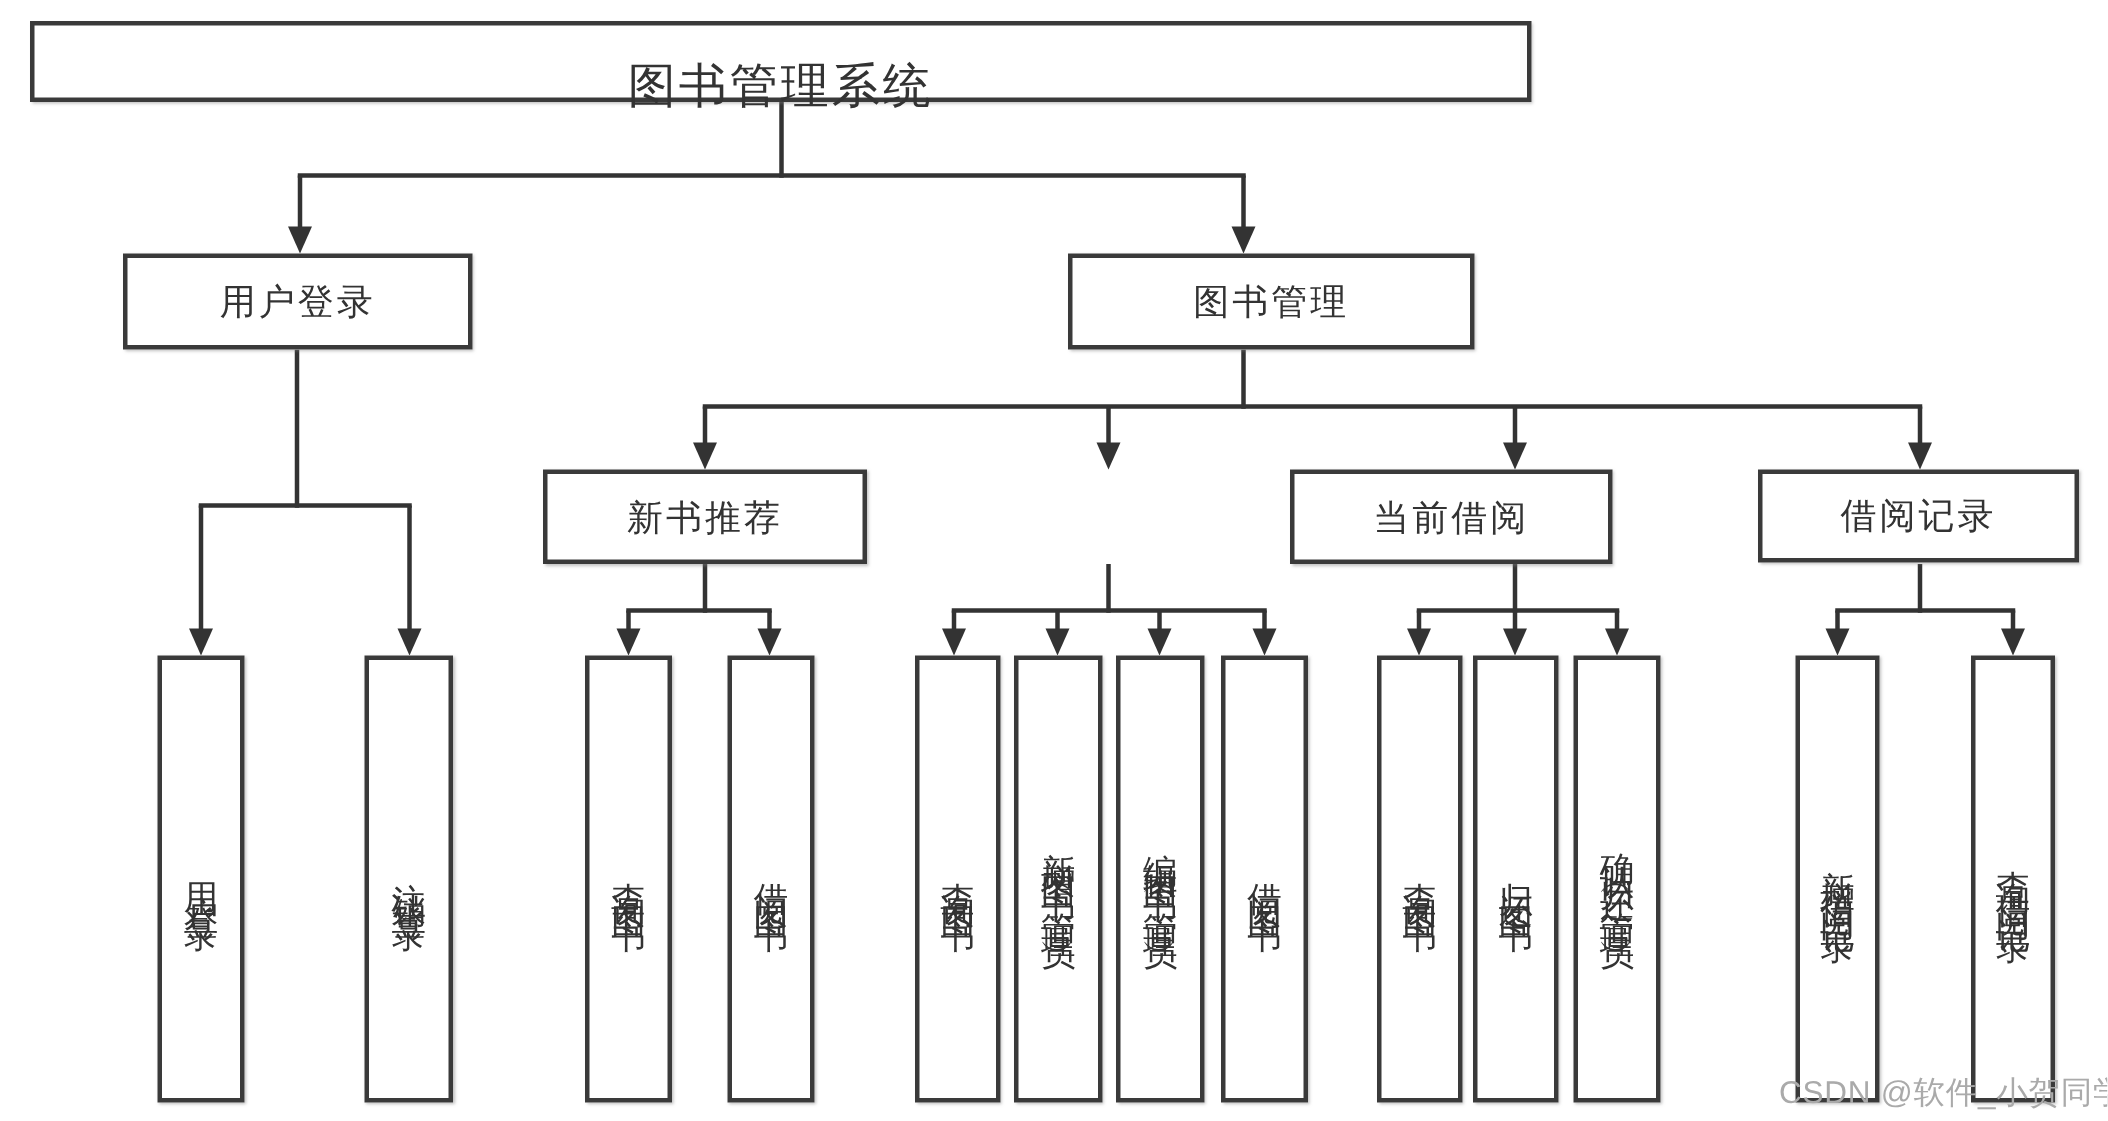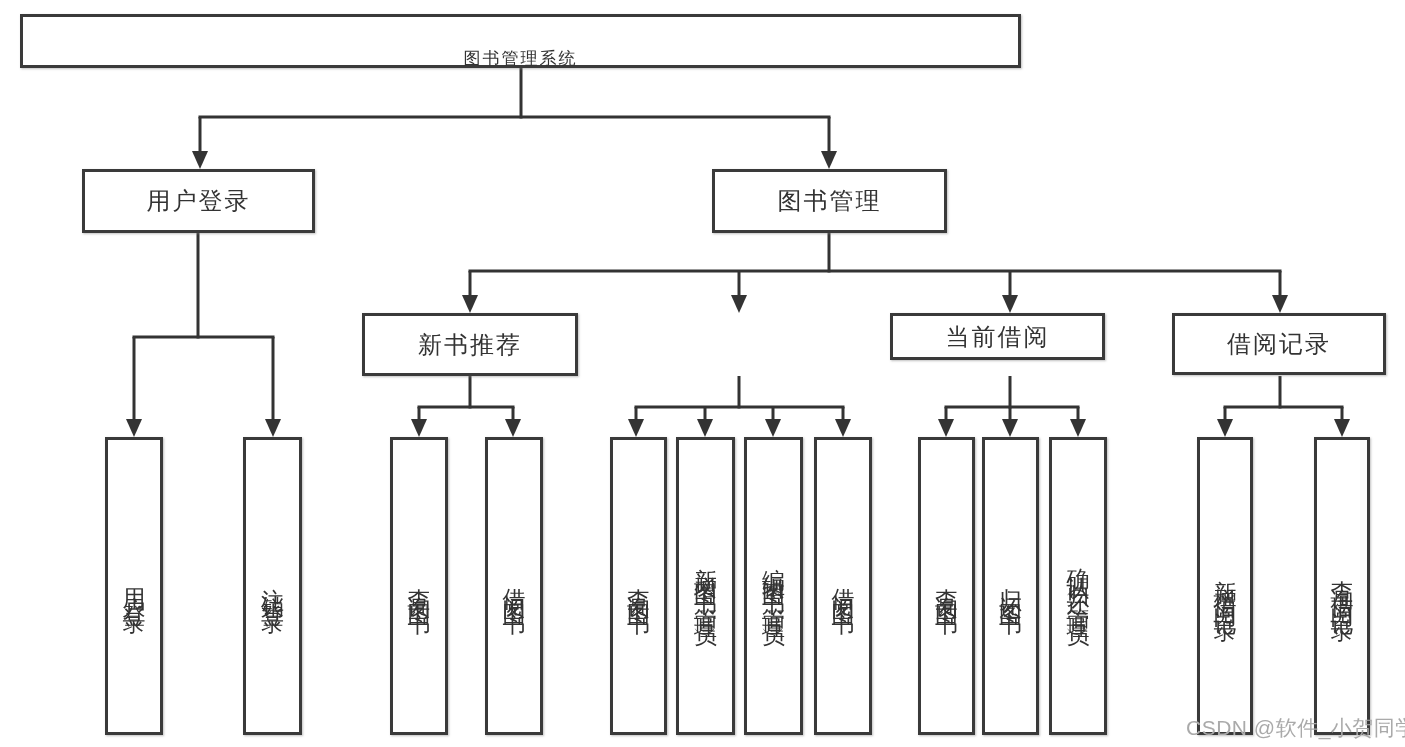--- a/index.html
+++ b/index.html
@@ -8,21 +8,21 @@
     font-family:"Liberation Sans","DejaVu Sans",sans-serif;color:#333333;
   }
   .connectors{position:absolute;left:0;top:0;}
   .node{
     position:absolute;box-sizing:border-box;
     border:3px solid #3a3a3a;background:#ffffff;
     display:flex;align-items:center;justify-content:center;
     box-shadow:1px 1px 2px rgba(130,130,130,.5);
   }
   .hbox .lbl{font-size:24px;letter-spacing:2px;white-space:nowrap;}
-  .root .lbl{font-size:17px;margin-top:34px;}
+  .root .lbl{font-size:32px;margin-top:34px;}
   .vbox{top:437px;height:298px;}
   .vbox .lbl{
     writing-mode:vertical-lr;text-orientation:mixed;
     font-size:23px;line-height:1;letter-spacing:8px;white-space:nowrap;
   }
   .watermark{
     position:absolute;left:1186px;top:714px;z-index:5;
     font-size:21px;color:#aaaaaa;letter-spacing:0.5px;white-space:nowrap;
   }
 </style>
@@ -100,28 +100,28 @@
     </g>
   </svg>
 
   <div class="node hbox root" style="left:20px;top:14px;width:1001px;height:54px">
     <span class="lbl">图书管理系统</span>
   </div>
 
   <div class="node hbox" style="left:82px;top:169px;width:233px;height:64px">
     <span class="lbl">用户登录</span>
   </div>
-  <div class="node hbox" style="left:712px;top:169px;width:235px;height:64px">
+  <div class="node hbox" style="left:712px;top:169px;width:271px;height:64px">
     <span class="lbl">图书管理</span>
   </div>
 
   <div class="node hbox" style="left:362px;top:313px;width:216px;height:63px">
     <span class="lbl">新书推荐</span>
   </div>
-  <div class="node hbox" style="left:890px;top:313px;width:215px;height:47px">
+  <div class="node hbox" style="left:860px;top:313px;width:215px;height:63px">
     <span class="lbl">当前借阅</span>
   </div>
   <div class="node hbox" style="left:1172px;top:313px;width:214px;height:62px">
     <span class="lbl">借阅记录</span>
   </div>
 
   <div class="node vbox" style="left:105px;width:58px">
     <span class="lbl">用户登录</span>
   </div>
   <div class="node vbox" style="left:243px;width:59px">

